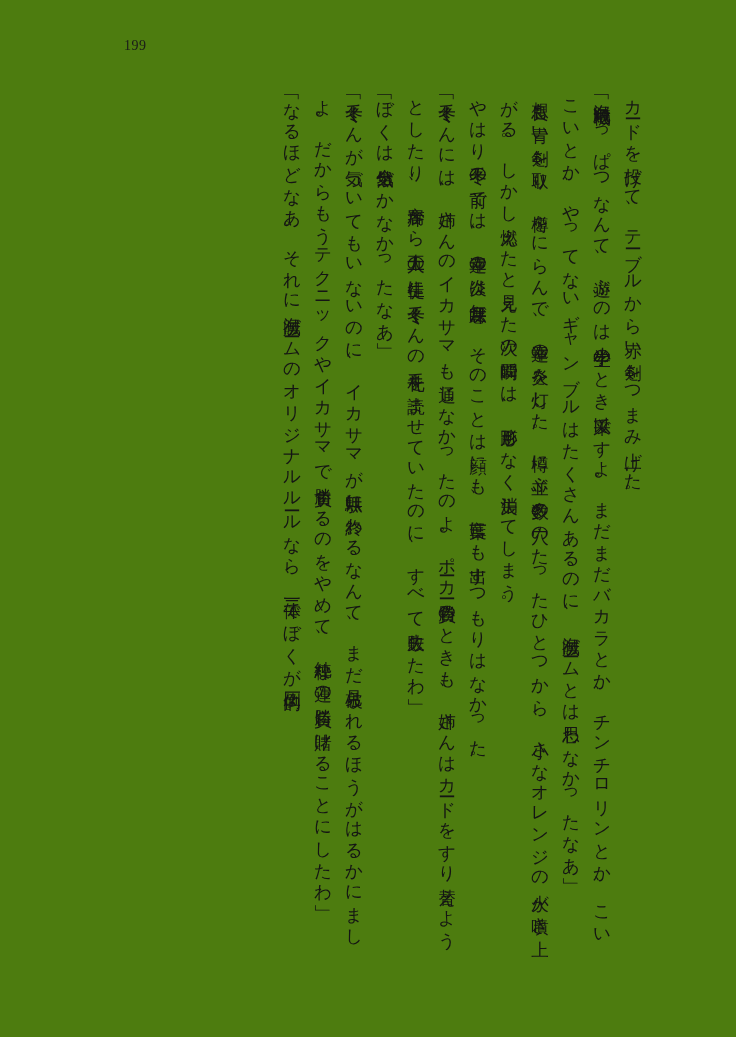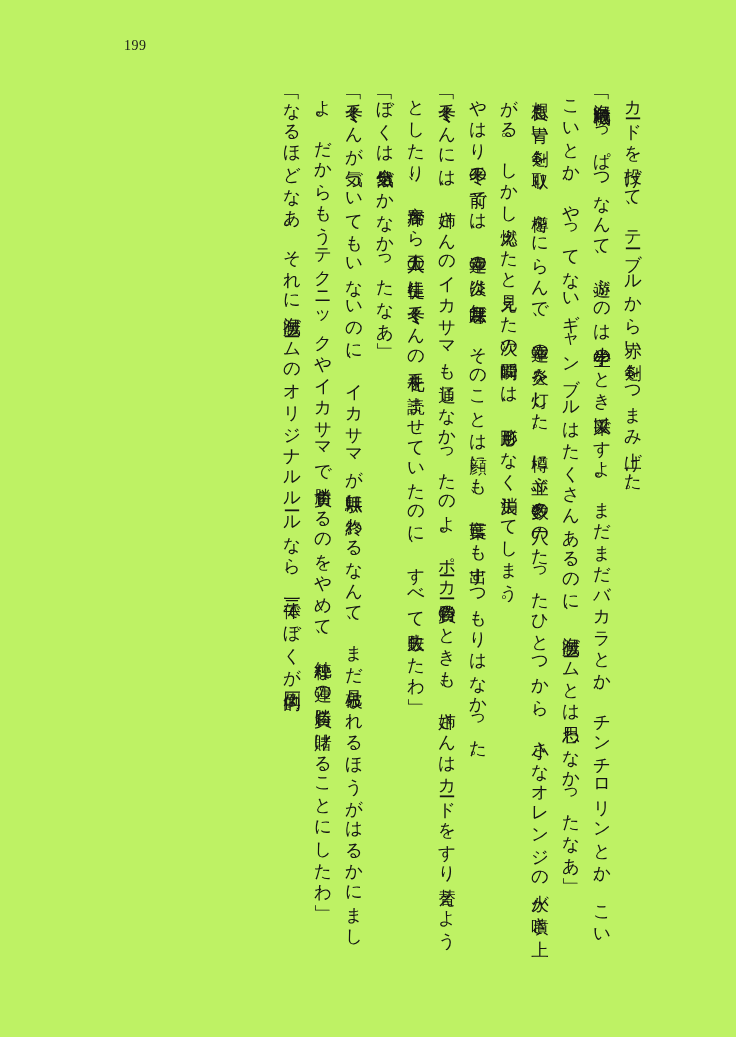--- a/index.html
+++ b/index.html
@@ -11,21 +11,21 @@
     width: 736px;
     height: 1037px;
     font-family: "Liberation Serif", "DejaVu Serif", serif;
     color: #111111;
     position: relative;
     overflow: hidden;
   }
   .page {
     position: absolute;
     inset: 0;
-    background: #bef264;
+    background: #4d7c0f;
   }
   .page-number {
     position: absolute;
     top: 38px;
     left: 124px;
     font-size: 14px;
     letter-spacing: 0.5px;
     color: #1a1a1a;
     font-family: "Liberation Serif", "DejaVu Serif", serif;
   }

